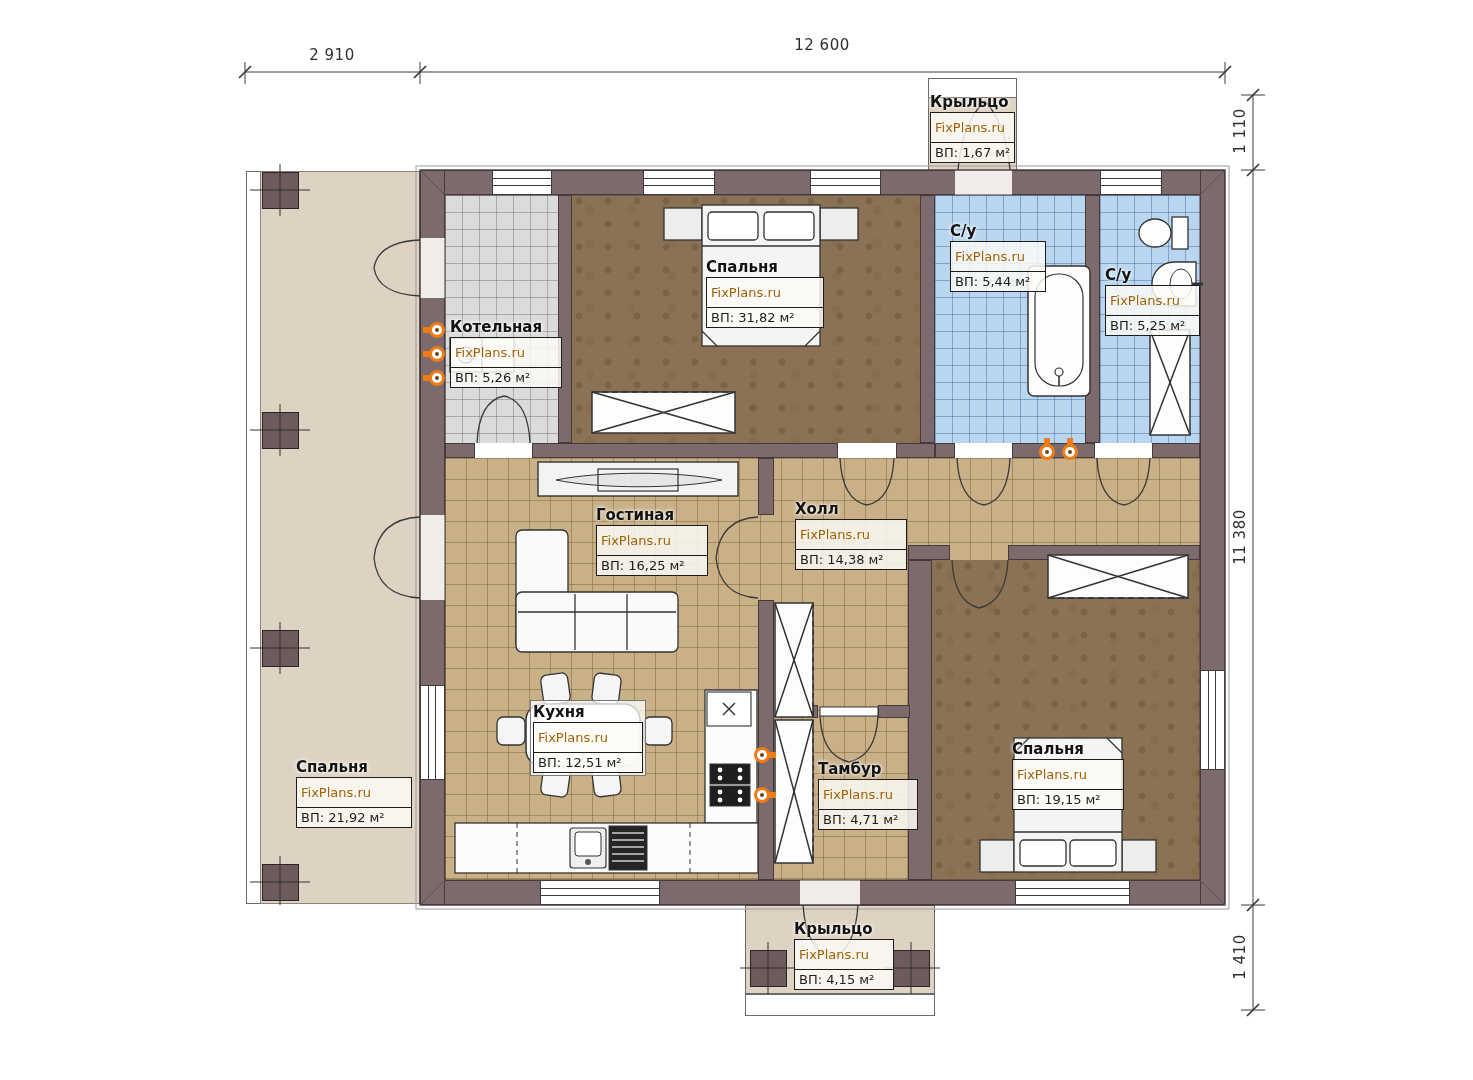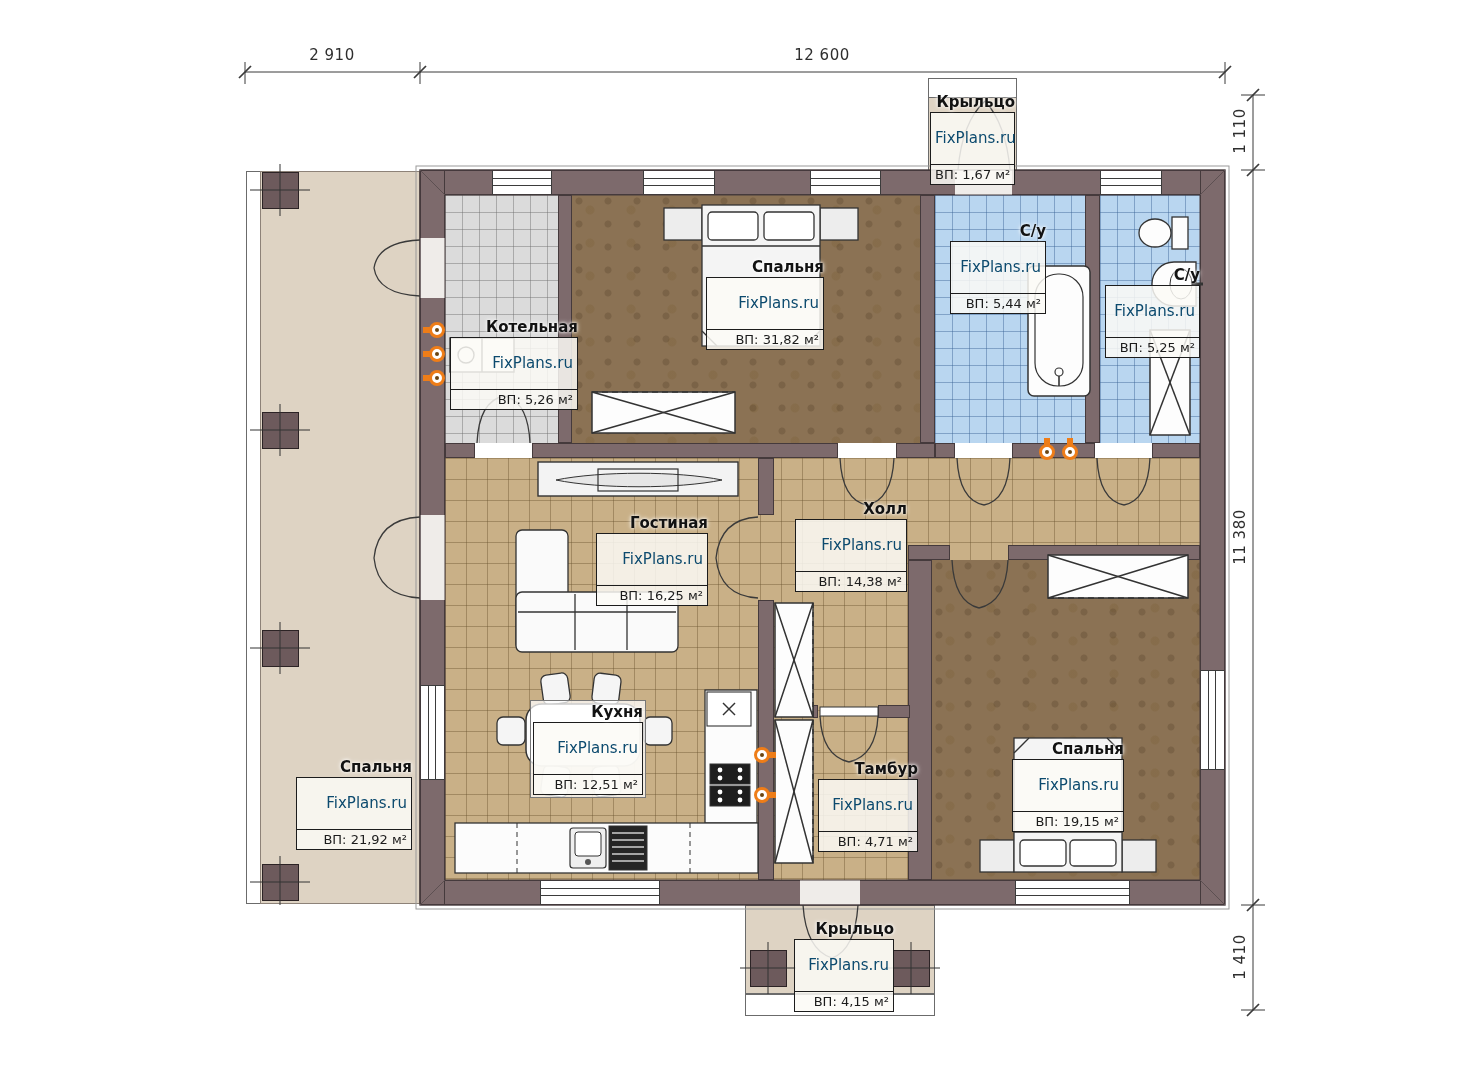--- a/index.html
+++ b/index.html
@@ -25,25 +25,25 @@
   .gray{background-color:#dbdbdb;background-image:
        linear-gradient(to right,rgba(110,110,110,.45) 1px,transparent 1px),
        linear-gradient(to bottom,rgba(110,110,110,.45) 1px,transparent 1px);
        background-size:17px 17px;}
   .brown{background-color:#8b7254;background-image:
        radial-gradient(circle at 7px 6px,rgba(58,40,20,.20) 0 3px,transparent 4px),
        radial-gradient(circle at 18px 15px,rgba(130,105,68,.55) 0 4px,transparent 5px);
        background-size:29px 23px,41px 33px;}
   .beige{background:#ded3c3;}
   .post{position:absolute;box-sizing:border-box;background:#6d5a5c;border:1.5px solid #2c2325;}
-  .rlabel{position:absolute;text-align:right;z-index:40;}
+  .rlabel{position:absolute;text-align:left;z-index:40;}
   .rname{font-weight:bold;font-size:15px;line-height:18px;color:#121212;
          text-shadow:0 0 3px rgba(255,255,255,.95),0 0 5px rgba(255,255,255,.85);}
   .rbox{border:1.6px solid #1c1c1c;background:rgba(252,250,246,.85);margin-top:1px;}
-  .rbrand{font-size:15px;line-height:17px;color:#0c4a6e;padding:17px 4px;border-bottom:1.6px solid #1c1c1c;white-space:nowrap;}
+  .rbrand{font-size:13px;line-height:17px;color:#a16207;padding:6px 4px;border-bottom:1.6px solid #1c1c1c;white-space:nowrap;}
   .rarea{font-size:13px;line-height:17px;color:#1c1c1c;padding:1px 4px;white-space:nowrap;}
   .dim{position:absolute;font-size:15px;color:#2e2e2e;text-align:center;letter-spacing:.5px;}
   .dim.v{transform:rotate(-90deg);}
 </style>
 </head>
 <body>
 
 <div class="plan">
 
   <div class="abs" style="left:246px;top:171px;width:174px;height:733px;border:1px solid #6b6b6b;"></div>
@@ -344,34 +344,34 @@
         </g>
       <g>
           <rect x="768" y="792" width="8" height="6" fill="#ee7d18"></rect>
           <circle cx="762" cy="795" r="6.5" fill="#fff" stroke="#ee7d18" stroke-width="3"></circle>
           <circle cx="762" cy="795" r="2" fill="#6b4512"></circle>
         </g>
     </g>
   </svg>
 
   <div class="dim" style="left:282px;top:46px;width:100px;">2 910</div>
-  <div class="dim" style="left:772px;top:46px;width:100px;">12 600</div>
+  <div class="dim" style="left:772px;top:36px;width:100px;">12 600</div>
   <div class="dim v" style="left:1200px;top:122px;width:80px;">1 110</div>
   <div class="dim v" style="left:1200px;top:528px;width:80px;">11 380</div>
   <div class="dim v" style="left:1200px;top:948px;width:80px;">1 410</div>
 
   <div class="rlabel" style="left:930px;top:93px;width:85px;">
     <div class="rname">Крыльцо</div>
     <div class="rbox">
         <div class="rbrand">FixPlans.ru</div>
     <div class="rarea">ВП: 1,67 м²</div>
       </div>
   </div>
 
-  <div class="rlabel" style="left:450px;top:318px;width:128px;">
+  <div class="rlabel" style="left:450px;top:318px;width:112px;">
     <div class="rname">Котельная</div>
     <div class="rbox">
         <div class="rbrand">FixPlans.ru</div>
     <div class="rarea">ВП: 5,26 м²</div>
       </div>
   </div>
 
   <div class="rlabel" style="left:706px;top:258px;width:118px;">
     <div class="rname">Спальня</div>
     <div class="rbox">
@@ -389,21 +389,21 @@
   </div>
 
   <div class="rlabel" style="left:1105px;top:266px;width:95px;">
     <div class="rname">С/у</div>
     <div class="rbox">
         <div class="rbrand">FixPlans.ru</div>
     <div class="rarea">ВП: 5,25 м²</div>
       </div>
   </div>
 
-  <div class="rlabel" style="left:596px;top:506px;width:112px;margin-top:8px;">
+  <div class="rlabel" style="left:596px;top:506px;width:112px;">
     <div class="rname">Гостиная</div>
     <div class="rbox">
         <div class="rbrand">FixPlans.ru</div>
     <div class="rarea">ВП: 16,25 м²</div>
       </div>
   </div>
 
   <div class="rlabel" style="left:782px;top:500px;width:112px;margin-left:13px;">
     <div class="rname">Холл</div>
     <div class="rbox">

